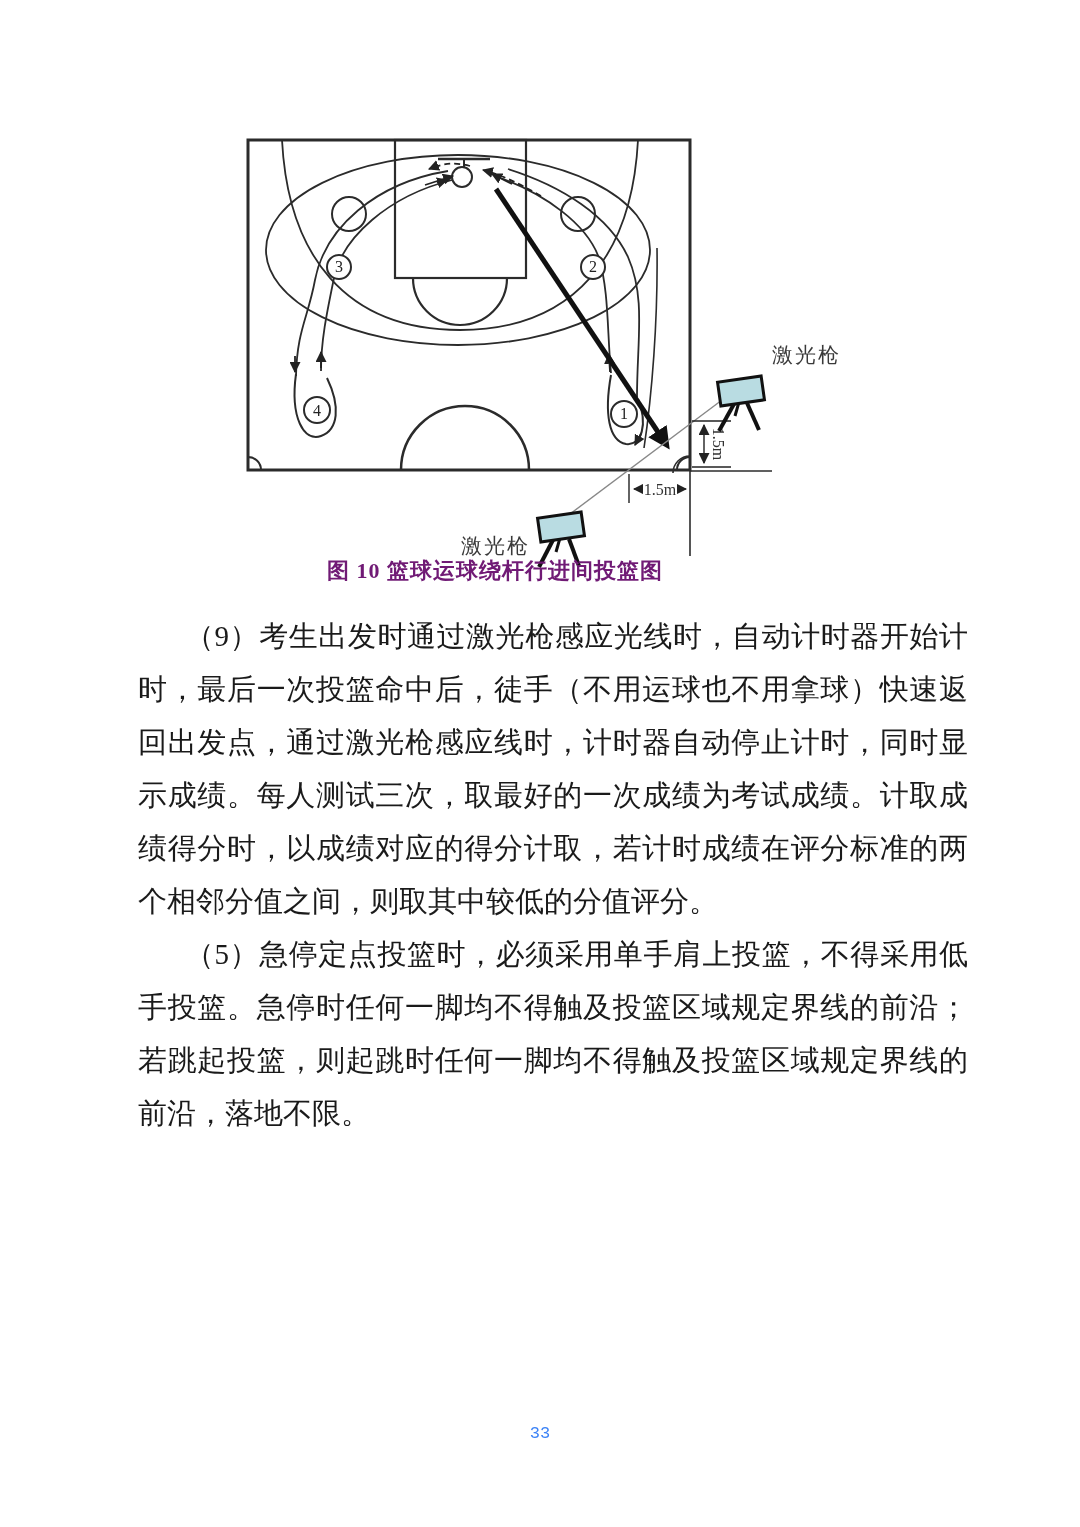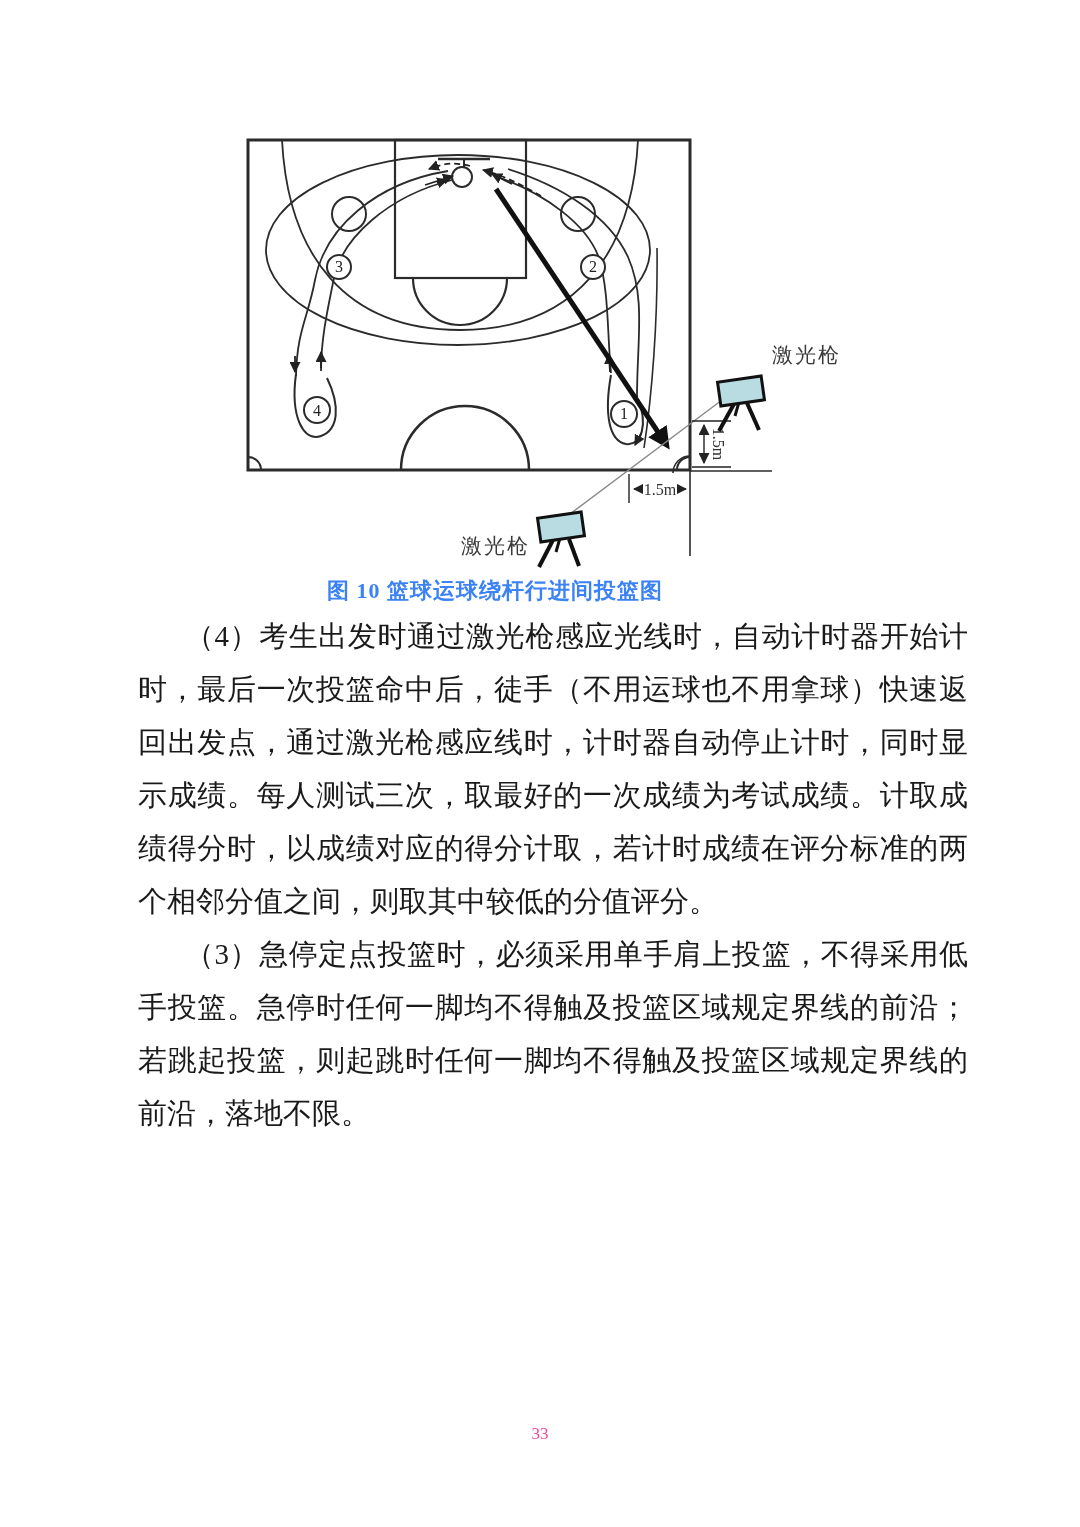--- a/index.html
+++ b/index.html
@@ -7,36 +7,36 @@
     position:relative;
     width:1080px;height:1527px;
     background:#ffffff;
     margin:0 auto;
     overflow:hidden;
     font-family:"Liberation Serif","DejaVu Serif",serif;
     color:#1c1c1c;
   }
   .figure-wrap{position:absolute;left:228px;top:128px;width:652px;height:452px;}
   .figure-caption{
-    position:absolute;left:140px;top:576px;width:710px;
+    position:absolute;left:140px;top:556px;width:710px;
     text-align:center;
     font-family:"Liberation Serif","DejaVu Serif",serif;
-    font-weight:bold;font-size:22px;color:#3b82f6;
+    font-weight:bold;font-size:22px;color:#701a75;
     letter-spacing:1px;
   }
   .body-text{
     position:absolute;left:138px;top:610px;width:830px;
     font-size:29px;line-height:53px;
     text-align:justify;
     color:#1a1a1a;
   }
   .body-text p{margin:0;text-indent:1.62em;}
   .page-number{
     position:absolute;left:0;top:1424px;width:1080px;
-    text-align:center;font-size:17px;color:#ec4899;
+    text-align:center;font-size:17px;color:#3b82f6;font-family:Liberation Mono, monospace;
   }
   svg text{font-family:"Liberation Serif","DejaVu Serif",serif;fill:#333;}
   .station-num{font-size:16px;fill:#222;}
   .gun-label{font-size:21px;letter-spacing:2px;fill:#3a3a3a;}
   .dim-label{font-size:16px;fill:#333;}
 </style>
 </head>
 <body>
 
 <div class="page">
@@ -136,19 +136,19 @@
         <path d="M 560,538 L 556,552" stroke="#111" stroke-width="3"></path>
         <rect x="539" y="515" width="44" height="24" transform="rotate(-8 561 527)" stroke="#111" stroke-width="3" fill="#b9dce2"></rect>
       </g>
       <text x="530" y="553" text-anchor="end" class="gun-label">激光枪</text>
     </svg>
   </div>
 
   <div class="figure-caption">图 10  篮球运球绕杆行进间投篮图</div>
 
   <div class="body-text">
-    <p>（4）考生出发时通过激光枪感应光线时，自动计时器开始计时，最后一次投篮命中后，徒手（不用运球也不用拿球）快速返回出发点，通过激光枪感应线时，计时器自动停止计时，同时显示成绩。每人测试三次，取最好的一次成绩为考试成绩。计取成绩得分时，以成绩对应的得分计取，若计时成绩在评分标准的两个相邻分值之间，则取其中较低的分值评分。</p>
-    <p>（3）急停定点投篮时，必须采用单手肩上投篮，不得采用低手投篮。急停时任何一脚均不得触及投篮区域规定界线的前沿；若跳起投篮，则起跳时任何一脚均不得触及投篮区域规定界线的前沿，落地不限。</p>
+    <p>（9）考生出发时通过激光枪感应光线时，自动计时器开始计时，最后一次投篮命中后，徒手（不用运球也不用拿球）快速返回出发点，通过激光枪感应线时，计时器自动停止计时，同时显示成绩。每人测试三次，取最好的一次成绩为考试成绩。计取成绩得分时，以成绩对应的得分计取，若计时成绩在评分标准的两个相邻分值之间，则取其中较低的分值评分。</p>
+    <p>（5）急停定点投篮时，必须采用单手肩上投篮，不得采用低手投篮。急停时任何一脚均不得触及投篮区域规定界线的前沿；若跳起投篮，则起跳时任何一脚均不得触及投篮区域规定界线的前沿，落地不限。</p>
   </div>
 
   <div class="page-number">33</div>
 
 </div>
 
 </body></html>

